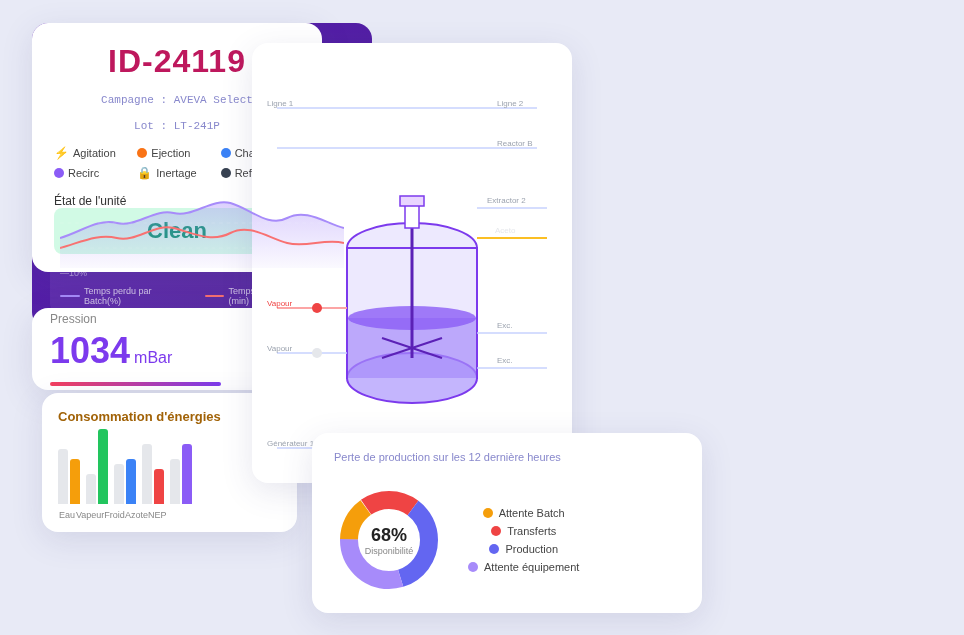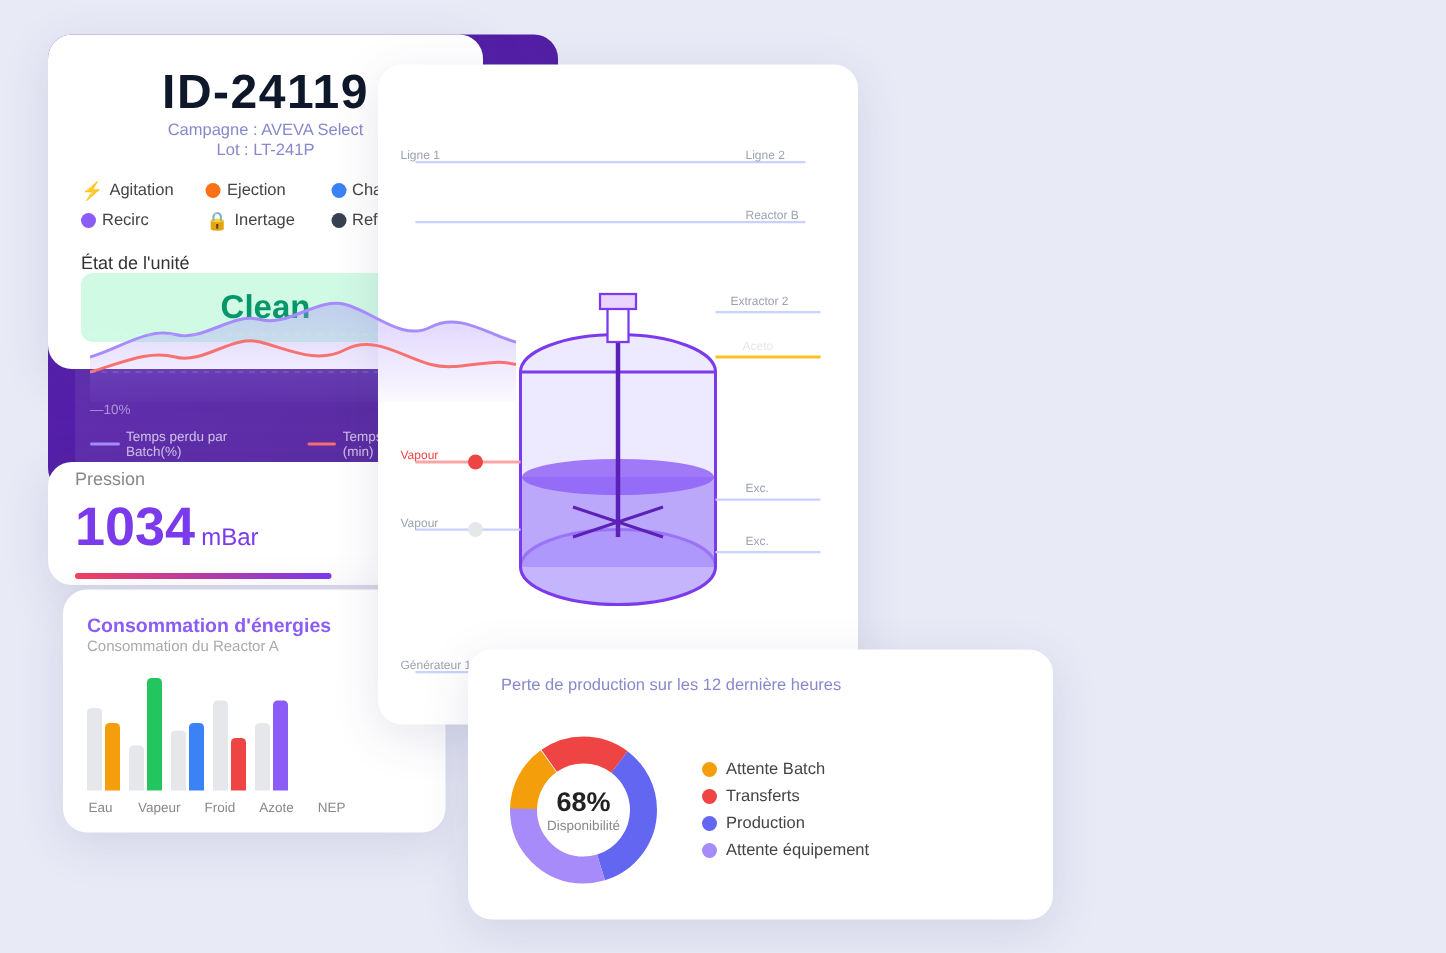--- a/index.html
+++ b/index.html
@@ -30,28 +30,29 @@
     
     .id-card {
       top: 0; left: 0;
       width: 290px;
       padding: 20px 22px 18px;
     }
     .id-title {
       font-size: 32px;
       font-weight: 800;
       text-align: center;
-      color: #0f172a;
+      color: #be185d;
       letter-spacing: 1px;
     }
     .id-subtitle {
       text-align: center;
       font-size: 11px;
       color: #8888cc;
-      margin-top: 1px;
+      margin-top: 14px;
+      font-family: Liberation Mono, monospace;
     }
     .id-tags {
       display: grid;
       grid-template-columns: 1fr 1fr 1fr;
       gap: 6px 4px;
       margin-top: 14px;
     }
     .id-tag {
       display: flex;
       align-items: center;
@@ -123,21 +124,21 @@
 
     
     .energy-card {
       top: 370px; left: 10px;
       width: 255px;
       padding: 16px 16px 12px;
     }
     .card-title {
       font-size: 13px;
       font-weight: 700;
-      color: #8b5cf6;
+      color: #a16207;
     }
     .card-subtitle {
       font-size: 10px;
       color: #aaa;
       margin-top: 2px;
       margin-bottom: 10px;
     }
     .bar-chart {
       display: flex;
       align-items: flex-end;
@@ -148,21 +149,20 @@
       display: flex;
       align-items: flex-end;
       gap: 2px;
     }
     .bar {
       width: 10px;
       border-radius: 3px 3px 0 0;
     }
     .bar-labels {
       display: flex;
-      gap: 16px;
       margin-top: 6px;
       font-size: 9px;
       color: #888;
     }
     .bar-label { min-width: 18px; text-align: center; }
 
     
     .diagram-card {
       top: 20px; left: 220px;
       width: 320px;
@@ -213,20 +213,21 @@
       color: #222;
     }
     .donut-sub {
       font-size: 9px;
       color: #888;
     }
     .legend {
       display: flex;
       flex-direction: column;
       gap: 6px;
+      align-items: center;
     }
     .legend-item {
       display: flex;
       align-items: center;
       gap: 6px;
       font-size: 11px;
       color: #444;
     }
     .legend-dot {
       width: 10px; height: 10px;
@@ -363,21 +364,20 @@
     <div class="pressure-label">Pression</div>
     <div class="pressure-value">
       <span class="pressure-number">1034</span>
       <span class="pressure-unit">mBar</span>
     </div>
     <div class="pressure-bar"></div>
   </div>
 
   <div class="card energy-card">
     <div class="card-title">Consommation d'énergies</div>
-    <div class="card-subtitle">Consommation du Reactor A</div>
     <div class="bar-chart">
       <div class="bar-group">
         <div class="bar" style="height:55px;background:#e5e7eb;"></div>
         <div class="bar" style="height:45px;background:#f59e0b;"></div>
       </div>
       <div class="bar-group">
         <div class="bar" style="height:30px;background:#e5e7eb;"></div>
         <div class="bar" style="height:75px;background:#22c55e;"></div>
       </div>
       <div class="bar-group">

